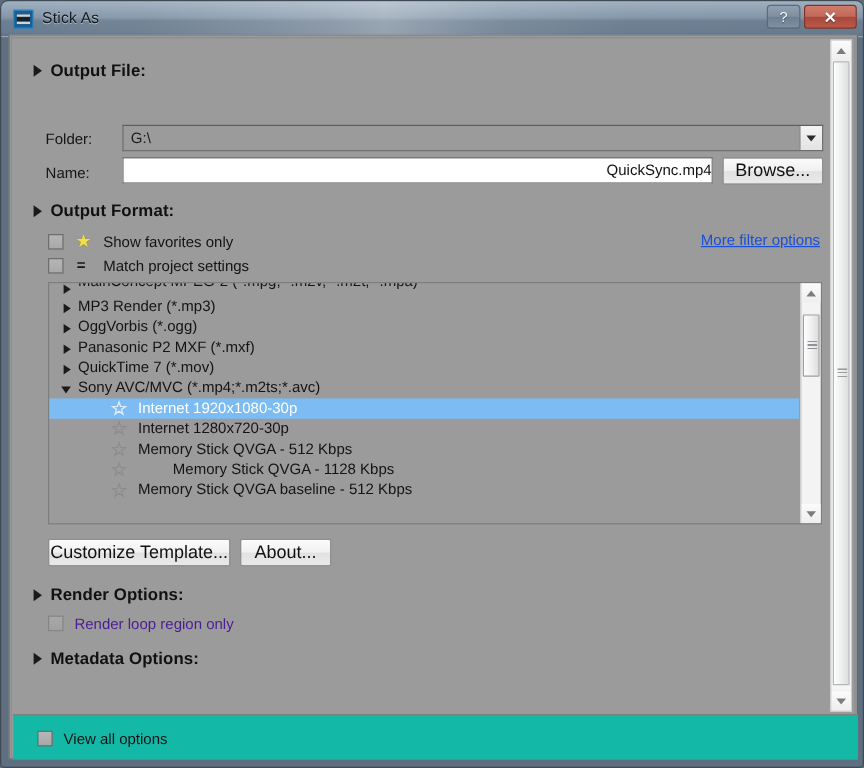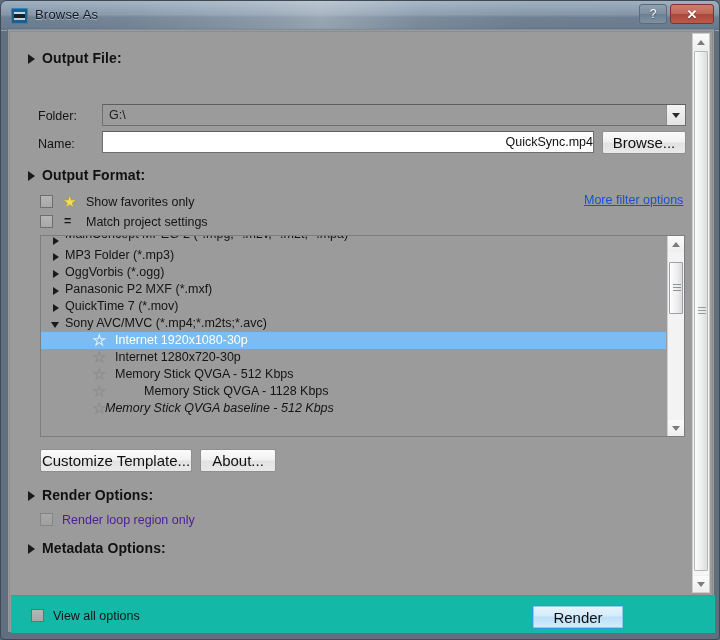--- a/index.html
+++ b/index.html
@@ -241,21 +241,21 @@
 </style>
 </head>
 <body>
 
 <div class="window">
 
   <div class="win-glass"></div>
   <div class="title-icon">
       <i></i>
     </div>
-  <div class="title-text">Browse As</div>
+  <div class="title-text">Stick As</div>
   <div class="btn-help">?</div>
   <div class="btn-close">✕</div>
 
   <div class="dialog">
     <div class="dialog-inner">
 
       <div class="content">
 
         <div class="expander" style="left:18px; top:22px;"></div>
         <div class="section-head" style="left:32px; top:18px;">Output File:</div>
@@ -288,21 +288,21 @@
         <div class="listbox">
           <div class="list-clip">
 
             <div class="row" style="height:11px; line-height:9px; overflow:hidden;">
               <span class="tw" style="top:1px;"></span>
               <span class="txt" style="left:24px; top:-6px;">MainConcept MPEG-2 (*.mpg, *.m2v, *.m2t, *.mpa)</span>
             </div>
 
             <div class="row">
               <span class="tw"></span>
-              <span class="txt" style="left:24px;">MP3 Folder (*.mp3)</span>
+              <span class="txt" style="left:24px;">MP3 Render (*.mp3)</span>
             </div>
             <div class="row">
               <span class="tw"></span>
               <span class="txt" style="left:24px;">OggVorbis (*.ogg)</span>
             </div>
             <div class="row">
               <span class="tw"></span>
               <span class="txt" style="left:24px;">Panasonic P2 MXF (*.mxf)</span>
             </div>
             <div class="row">
@@ -325,21 +325,21 @@
             <div class="row">
               <span class="st" style="left:52px;">★</span>
               <span class="txt" style="left:74px;">Memory Stick QVGA - 512 Kbps</span>
             </div>
             <div class="row">
               <span class="st" style="left:52px;">★</span>
               <span class="txt" style="left:74px;margin-left:29px;">Memory Stick QVGA - 1128 Kbps</span>
             </div>
             <div class="row">
               <span class="st" style="left:52px;">★</span>
-              <span class="txt" style="left:64px;font-style:italic;">Memory Stick QVGA baseline - 512 Kbps</span>
+              <span class="txt" style="left:74px;">Memory Stick QVGA baseline - 512 Kbps</span>
             </div>
 
           </div>
 
           <div class="vscroll-list">
             <div class="arrow-btn up">
                 <span class="tri up"></span>
               </div>
             <div class="thumb">
                 <i></i>
@@ -372,18 +372,17 @@
             <i></i>
           </div>
         <div class="arrow-btn dn">
             <span class="tri dn"></span>
           </div>
       </div>
 
       <div class="bottombar">
         <div class="cb" style="left:20px; top:13px;"></div>
         <div class="lbl" style="left:42px; top:13px;">View all options</div>
-        <div class="btn btn-default" style="left:521px; top:9px; width:92px; height:24px;">Render</div>
       </div>
 
     </div>
   </div>
 </div>
 
 </body></html>

